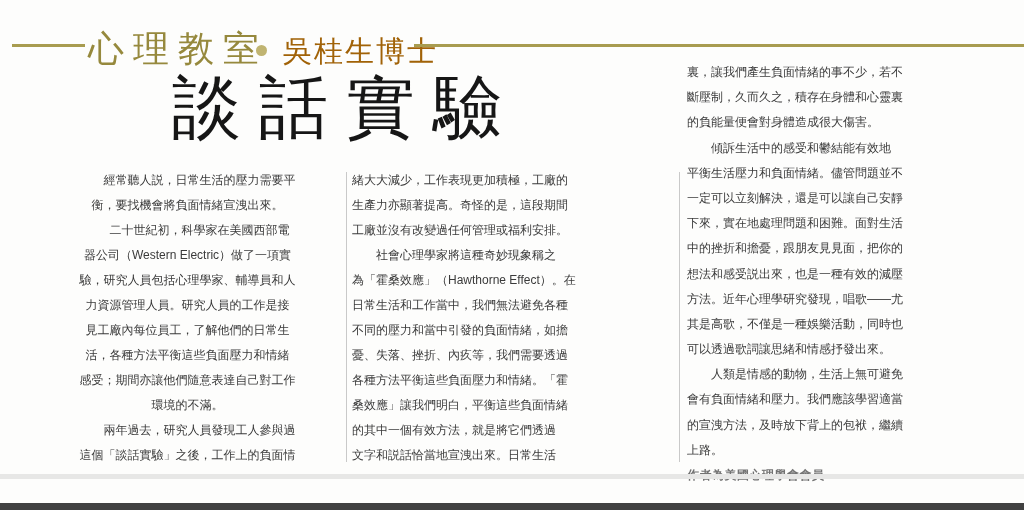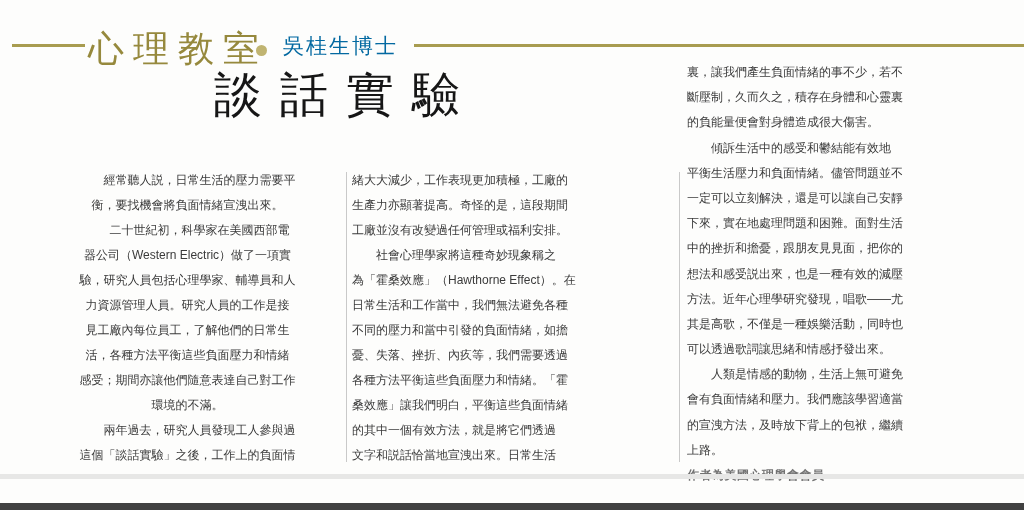--- a/index.html
+++ b/index.html
@@ -19,29 +19,29 @@
     font-size:36px;font-weight:normal;
     color:#96893d;letter-spacing:9px;white-space:nowrap;
   }
   .header-dot{
     position:absolute;left:256px;top:45px;
     width:11px;height:11px;border-radius:50%;
     background:#c0b471;
   }
   .section-author{
     position:absolute;left:283px;top:32px;
-    font-size:21px;color:#0369a1;letter-spacing:2px;white-space:nowrap;
+    font-size:29px;color:#a16207;letter-spacing:2px;white-space:nowrap;
   }
   
   .article-title{
     position:absolute;left:22px;top:64px;width:648px;margin:0;
     text-align:center;
     font-family:"Liberation Serif",serif;
     font-weight:500;
-    font-size:48px;line-height:1.3;
+    font-size:69px;line-height:1.3;
     letter-spacing:18px;
     color:#161616;
     white-space:nowrap;
   }
   
   .col{
     position:absolute;
     color:#3a3a3a;
     font-size:12px;
   }

